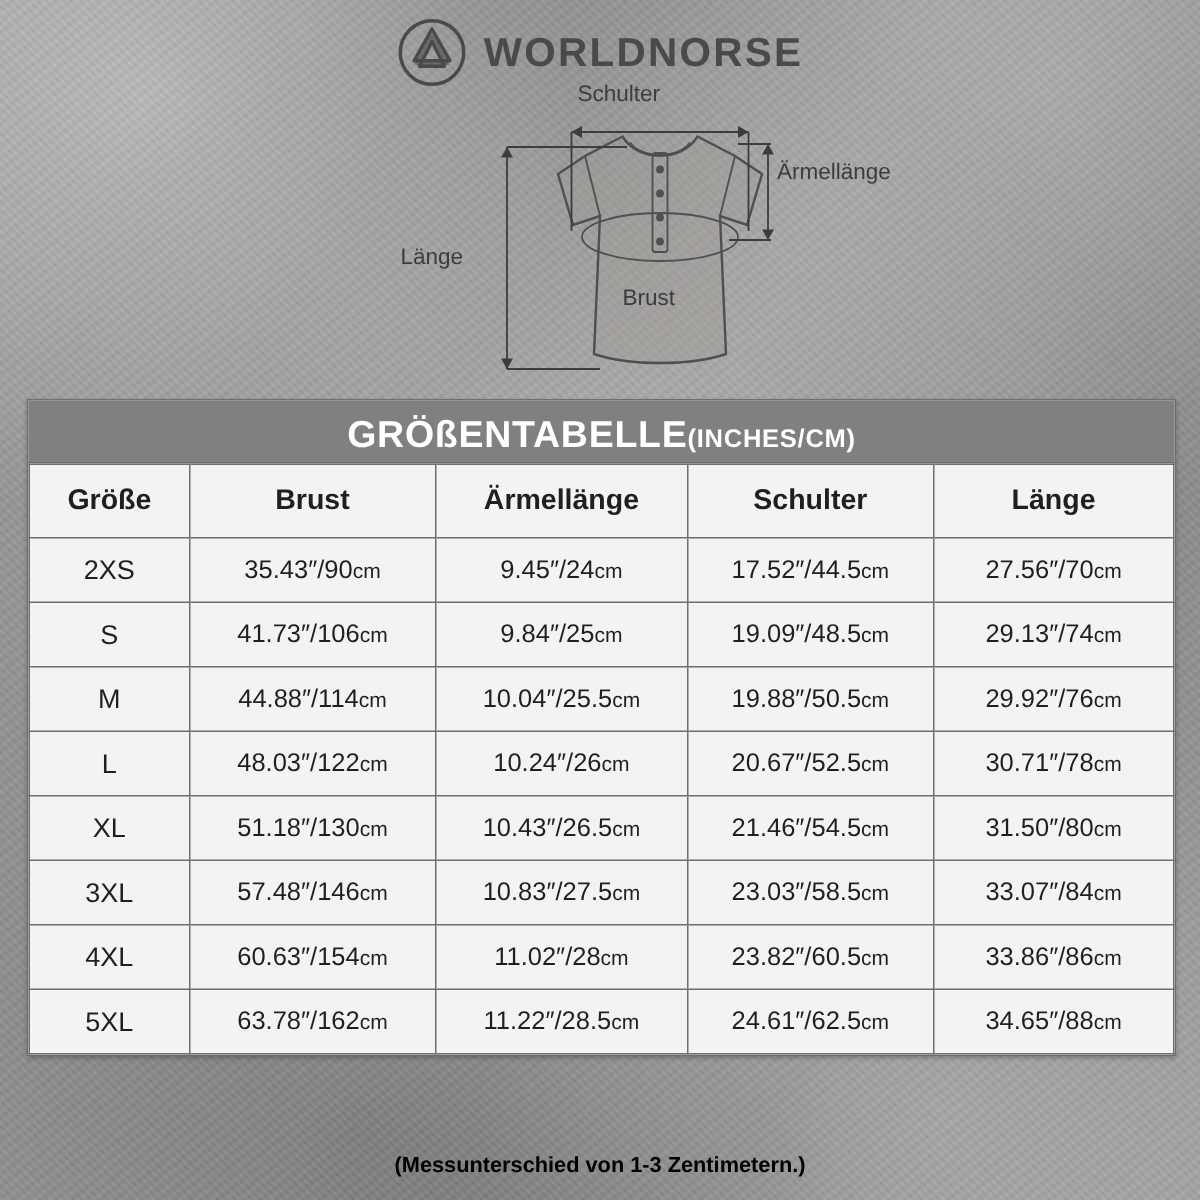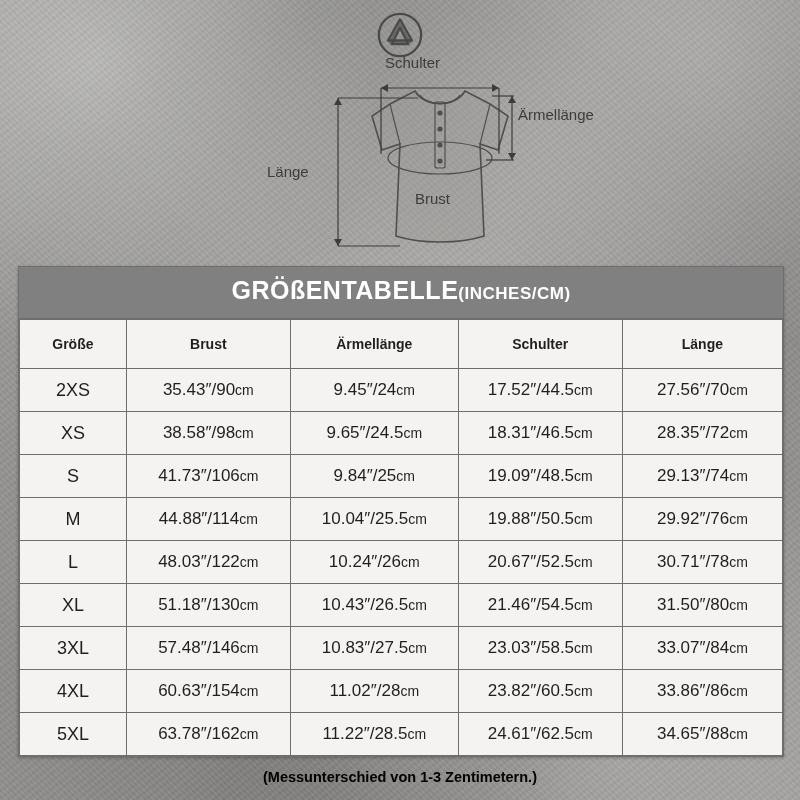--- a/index.html
+++ b/index.html
@@ -51,35 +51,35 @@
   .table{
     position:absolute;left:18px;top:266px;width:764px;
     border:1px solid #6e6e6e;
     background:#f2f1ef;
     box-shadow:0 1px 3px rgba(0,0,0,.25);
   }
   .title-bar{
     background:#808080;
     color:#fff;
     text-align:center;
-    padding:9px 0 13px;
+    padding:9px 0 3px;
     border-bottom:1px solid #6e6e6e;
   }
   .title-bar .t1{font-size:25px;font-weight:bold;letter-spacing:.5px;}
   .title-bar .t2{font-size:17px;font-weight:bold;letter-spacing:.5px;}
   table{border-collapse:collapse;width:100%;background:#f4f3f1;}
   th,td{
     border:1px solid #6e6e6e;
     text-align:center;
     color:#1f1f1f;
     font-size:17px;
     padding:7px 16px;
     height:28px;
   }
-  thead th{font-size:14px;font-weight:bold;background:#f4f3f1;padding:10px 12px;}
+  thead th{font-size:19px;font-weight:bold;background:#f4f3f1;padding:10px 12px;}
   tbody td:first-child{font-size:18px;}
   .unit{font-size:14px;margin-top:40px;}
   .note{
     position:absolute;left:0;top:769px;width:800px;text-align:center;
     color:#000000;font-size:14.5px;font-weight:bold;
   }
 </style>
 </head>
 <body>
 
@@ -90,20 +90,21 @@
 
   <div class="header">
     <svg class="logo-mark" viewBox="0 0 100 100">
       <circle cx="50" cy="50" r="46" fill="none" stroke="#4a4a4a" stroke-width="5"></circle>
       <g fill="none" stroke="#4a4a4a" stroke-width="5" stroke-linejoin="round">
         <polygon points="50,16 24,62 76,62"></polygon>
         <polygon points="50,34 32,70 68,70"></polygon>
         <polygon points="50,26 28,66 72,66" opacity="0.6"></polygon>
       </g>
     </svg>
+    <div class="logo-text">WORLDNORSE</div>
   </div>
 
   <div class="diagram">
     <svg width="400" height="210" viewBox="0 0 400 210">
 
       <g stroke="#4f4f4f" stroke-width="1.6" fill="#9d9b99" fill-opacity="0.35">
         <path d="M150,46
                  L175,33
                  C185,50 215,50 225,33
                  L250,46
@@ -183,27 +184,20 @@
       </thead>
       <tbody id="tbody">
           <tr>
             <td>2XS</td>
             <td>35.43″/90<span class="unit">cm</span></td>
             <td>9.45″/24<span class="unit">cm</span></td>
             <td>17.52″/44.5<span class="unit">cm</span></td>
             <td>27.56″/70<span class="unit">cm</span></td>
           </tr>
           <tr>
-            <td>XS</td>
-            <td>38.58″/98<span class="unit">cm</span></td>
-            <td>9.65″/24.5<span class="unit">cm</span></td>
-            <td>18.31″/46.5<span class="unit">cm</span></td>
-            <td>28.35″/72<span class="unit">cm</span></td>
-          </tr>
-          <tr>
             <td>S</td>
             <td>41.73″/106<span class="unit">cm</span></td>
             <td>9.84″/25<span class="unit">cm</span></td>
             <td>19.09″/48.5<span class="unit">cm</span></td>
             <td>29.13″/74<span class="unit">cm</span></td>
           </tr>
           <tr>
             <td>M</td>
             <td>44.88″/114<span class="unit">cm</span></td>
             <td>10.04″/25.5<span class="unit">cm</span></td>

